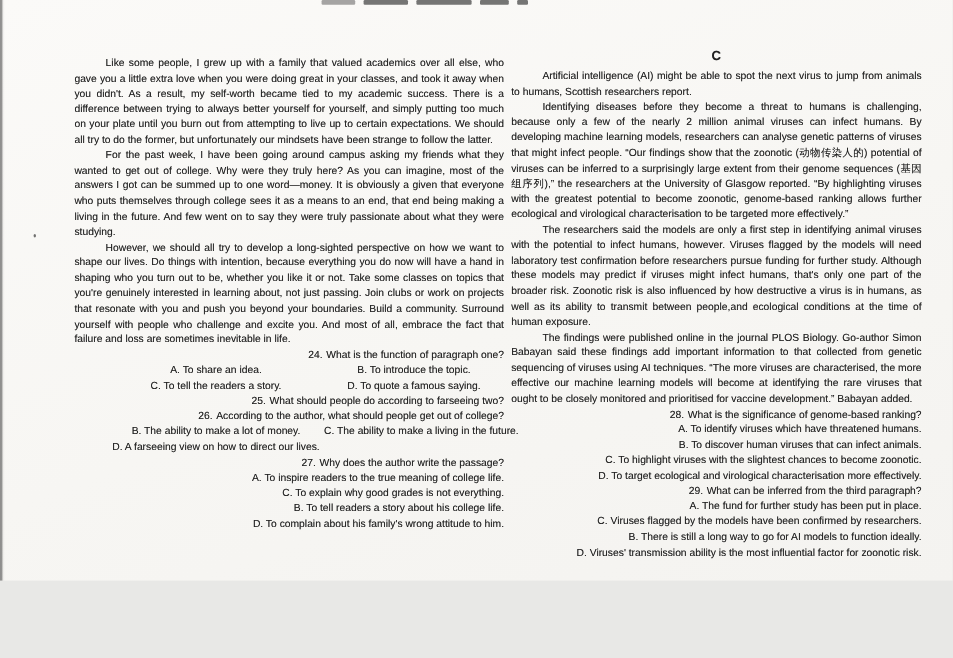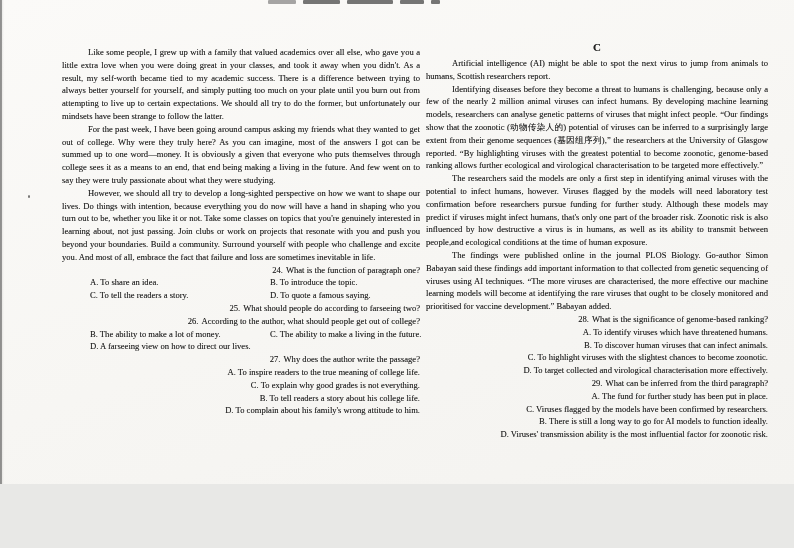--- a/index.html
+++ b/index.html
@@ -2,21 +2,21 @@
 <html><head>
 <meta charset="utf-8">
 <style>
   html, body { margin: 0; padding: 0; background: #e8e8e6; }
   .page {
     position: relative;
     width: 794px;
     height: 484px;
     background: linear-gradient(160deg, #fbfaf8 0%, #f7f6f3 55%, #f4f3f0 100%);
     overflow: hidden;
-    font-family: Liberation Serif, serif;
+    font-family: Liberation Sans, sans-serif;
     color: #212121;
   }
   .col {
     position: absolute;
     font-size: 8.6px;
     line-height: 12.8px;
     text-align: justify;
     text-shadow: 0 0 0.4px rgba(40,40,40,0.45);
   }
   .col-left  { left: 62px;  top: 46px; width: 358px; }
@@ -30,21 +30,21 @@
     margin-bottom: 3px;
     text-indent: 0;
   }
   .question { margin: 0; }
   .q-line { text-align: right; }
   .q-num { margin-right: 3px; }
   .opts-grid {
     display: grid;
     grid-template-columns: 180px 1fr;
     padding-left: 28px;
-    text-align: left;
+    text-align: center;
   }
   .opts-stack { padding-left: 28px; text-align: right; }
   .col-right .opts-stack { padding-left: 17px; }
   .opt { display: block; white-space: nowrap; }
   .footer {
     position: absolute;
     top: 496px;
     left: 0; right: 0;
     display: flex;
     justify-content: center;
@@ -157,21 +157,21 @@
     <p class="para">The findings were published online in the journal PLOS Biology. Go-author Simon Babayan said these findings add important information to that collected from genetic sequencing of viruses using AI techniques. “The more viruses are characterised, the more effective our machine learning models will become at identifying the rare viruses that ought to be closely monitored and prioritised for vaccine development.” Babayan added.</p>
 
     <div class="question">
       <div class="q-line">
         <span class="q-num">28.</span><span>What is the significance of genome-based ranking?</span>
       </div>
       <div class="opts-stack">
         <span class="opt">A. To identify viruses which have threatened humans.</span>
         <span class="opt">B. To discover human viruses that can infect animals.</span>
         <span class="opt">C. To highlight viruses with the slightest chances to become zoonotic.</span>
-        <span class="opt">D. To target collected and virological characterisation more effectively.</span>
+        <span class="opt">D. To target ecological and virological characterisation more effectively.</span>
       </div>
     </div>
 
     <div class="question">
       <div class="q-line">
         <span class="q-num">29.</span><span>What can be inferred from the third paragraph?</span>
       </div>
       <div class="opts-stack">
         <span class="opt">A. The fund for further study has been put in place.</span>
         <span class="opt">C. Viruses flagged by the models have been confirmed by researchers.</span>

